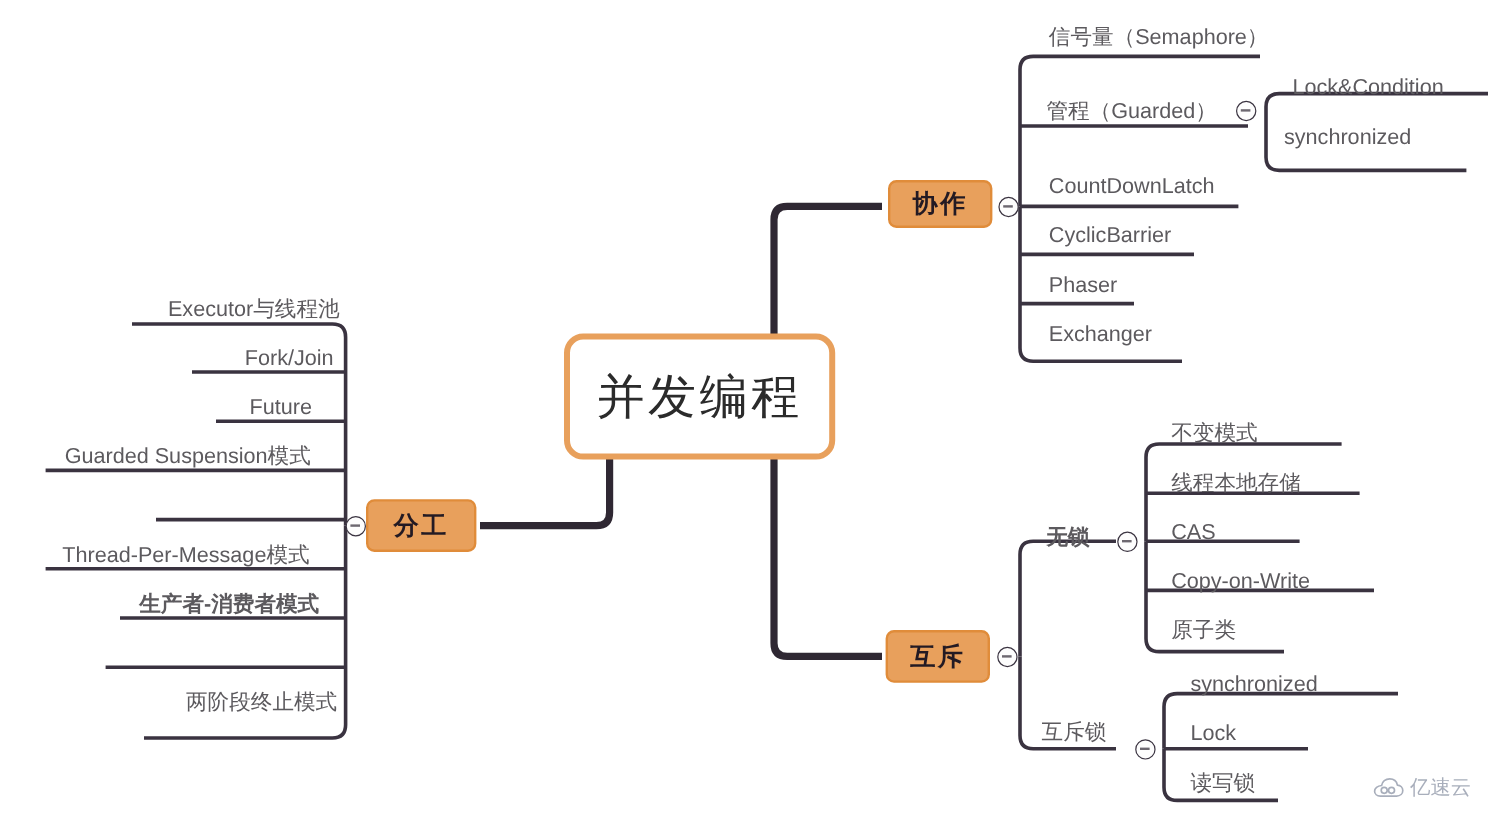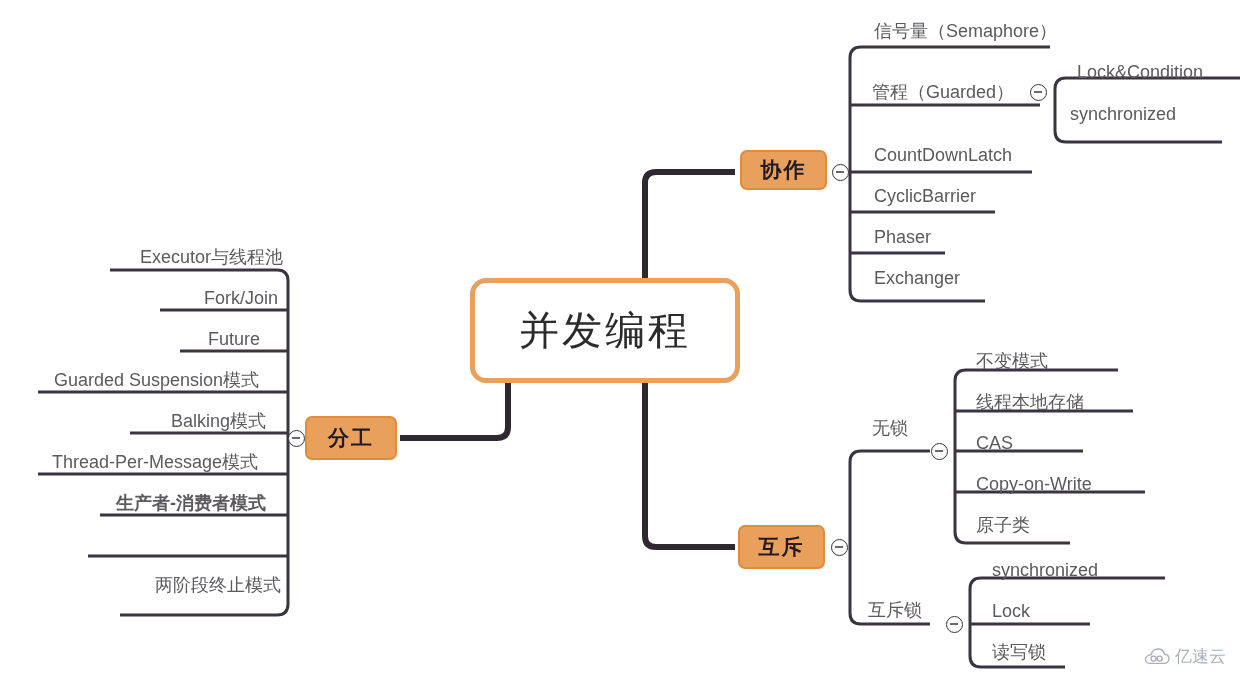--- a/index.html
+++ b/index.html
@@ -137,21 +137,21 @@
     <path d="M 955 411 L 1133 411" fill="none" stroke="#3a3340" stroke-width="3"></path>
     <path d="M 955 451 L 1083 451" fill="none" stroke="#3a3340" stroke-width="3"></path>
     <path d="M 955 492 L 1145 492" fill="none" stroke="#3a3340" stroke-width="3"></path>
     <path d="M 955 451 L 955 532 Q 955 543 966 543 L 1070 543" fill="none" stroke="#3a3340" stroke-width="3"></path>
 
     <path d="M 970 624 L 970 589 Q 970 578 981 578 L 1165 578" fill="none" stroke="#3a3340" stroke-width="3"></path>
     <path d="M 970 624 L 1090 624" fill="none" stroke="#3a3340" stroke-width="3"></path>
     <path d="M 970 624 L 970 656 Q 970 667 981 667 L 1065 667" fill="none" stroke="#3a3340" stroke-width="3"></path>
   </svg>
 
-  <div class="root-box" style="left:470px; top:278px; width:270px; height:105px;">
+  <div class="root-box" style="left:470px; top:278px; width:226px; height:105px;">
     <span>并发编程</span>
   </div>
 
   <div class="node-box" style="left:305px; top:416px; width:92px; height:44px;">
     <span>分工</span>
   </div>
   <div class="collapse" style="left:288px; top:430px;"></div>
 
   <div class="node-box" style="left:740px; top:150px; width:87px; height:40px;">
     <span>协作</span>
@@ -160,37 +160,36 @@
 
   <div class="node-box" style="left:738px; top:525px; width:87px; height:44px;">
     <span>互斥</span>
   </div>
   <div class="collapse" style="left:831px; top:539px;"></div>
 
   <div class="leaf-label lt" style="left:38px; top:289px; width:240px;">Fork/Join</div>
   <div class="leaf-label lt" style="left:38px; top:248px; width:245px;">Executor与线程池</div>
   <div class="leaf-label lt" style="left:38px; top:330px; width:222px;">Future</div>
   <div class="leaf-label lt" style="left:38px; top:371px; width:221px;">Guarded Suspension模式</div>
-  <div class="leaf-label lt" style="left:38px; top:412px; width:228px;">Balking模式</div>
   <div class="leaf-label lt" style="left:38px; top:453px; width:220px;">Thread-Per-Message模式</div>
   <div class="leaf-label lt" style="left:38px; top:494px; width:228px;font-weight:bold;">生产者-消费者模式</div>
   <div class="leaf-label lt" style="left:38px; top:576px; width:243px;">两阶段终止模式</div>
 
   <div class="leaf-label rt" style="left:874px; top:22px;">信号量（Semaphore）</div>
   <div class="leaf-label rt" style="left:872px; top:83px;">管程（Guarded）</div>
   <div class="collapse" style="left:1030px; top:84px;"></div>
   <div class="leaf-label rt" style="left:1077px; top:63px;">Lock&amp;Condition</div>
   <div class="leaf-label rt" style="left:1070px; top:105px;">synchronized</div>
 
   <div class="leaf-label rt" style="left:874px; top:146px;">CountDownLatch</div>
   <div class="leaf-label rt" style="left:874px; top:187px;">CyclicBarrier</div>
   <div class="leaf-label rt" style="left:874px; top:228px;">Phaser</div>
   <div class="leaf-label rt" style="left:874px; top:269px;">Exchanger</div>
 
-  <div class="leaf-label rt" style="left:872px; top:419px;">无锁</div>
+  <div class="leaf-label rt" style="left:872px; top:438px;font-weight:bold;">无锁</div>
   <div class="collapse" style="left:931px; top:443px;"></div>
   <div class="leaf-label rt" style="left:976px; top:352px;">不变模式</div>
   <div class="leaf-label rt" style="left:976px; top:393px;">线程本地存储</div>
   <div class="leaf-label rt" style="left:976px; top:434px;">CAS</div>
   <div class="leaf-label rt" style="left:976px; top:475px;">Copy-on-Write</div>
   <div class="leaf-label rt" style="left:976px; top:516px;">原子类</div>
 
   <div class="leaf-label rt" style="left:868px; top:601px;">互斥锁</div>
   <div class="collapse" style="left:946px; top:616px;"></div>
   <div class="leaf-label rt" style="left:992px; top:561px;">synchronized</div>

